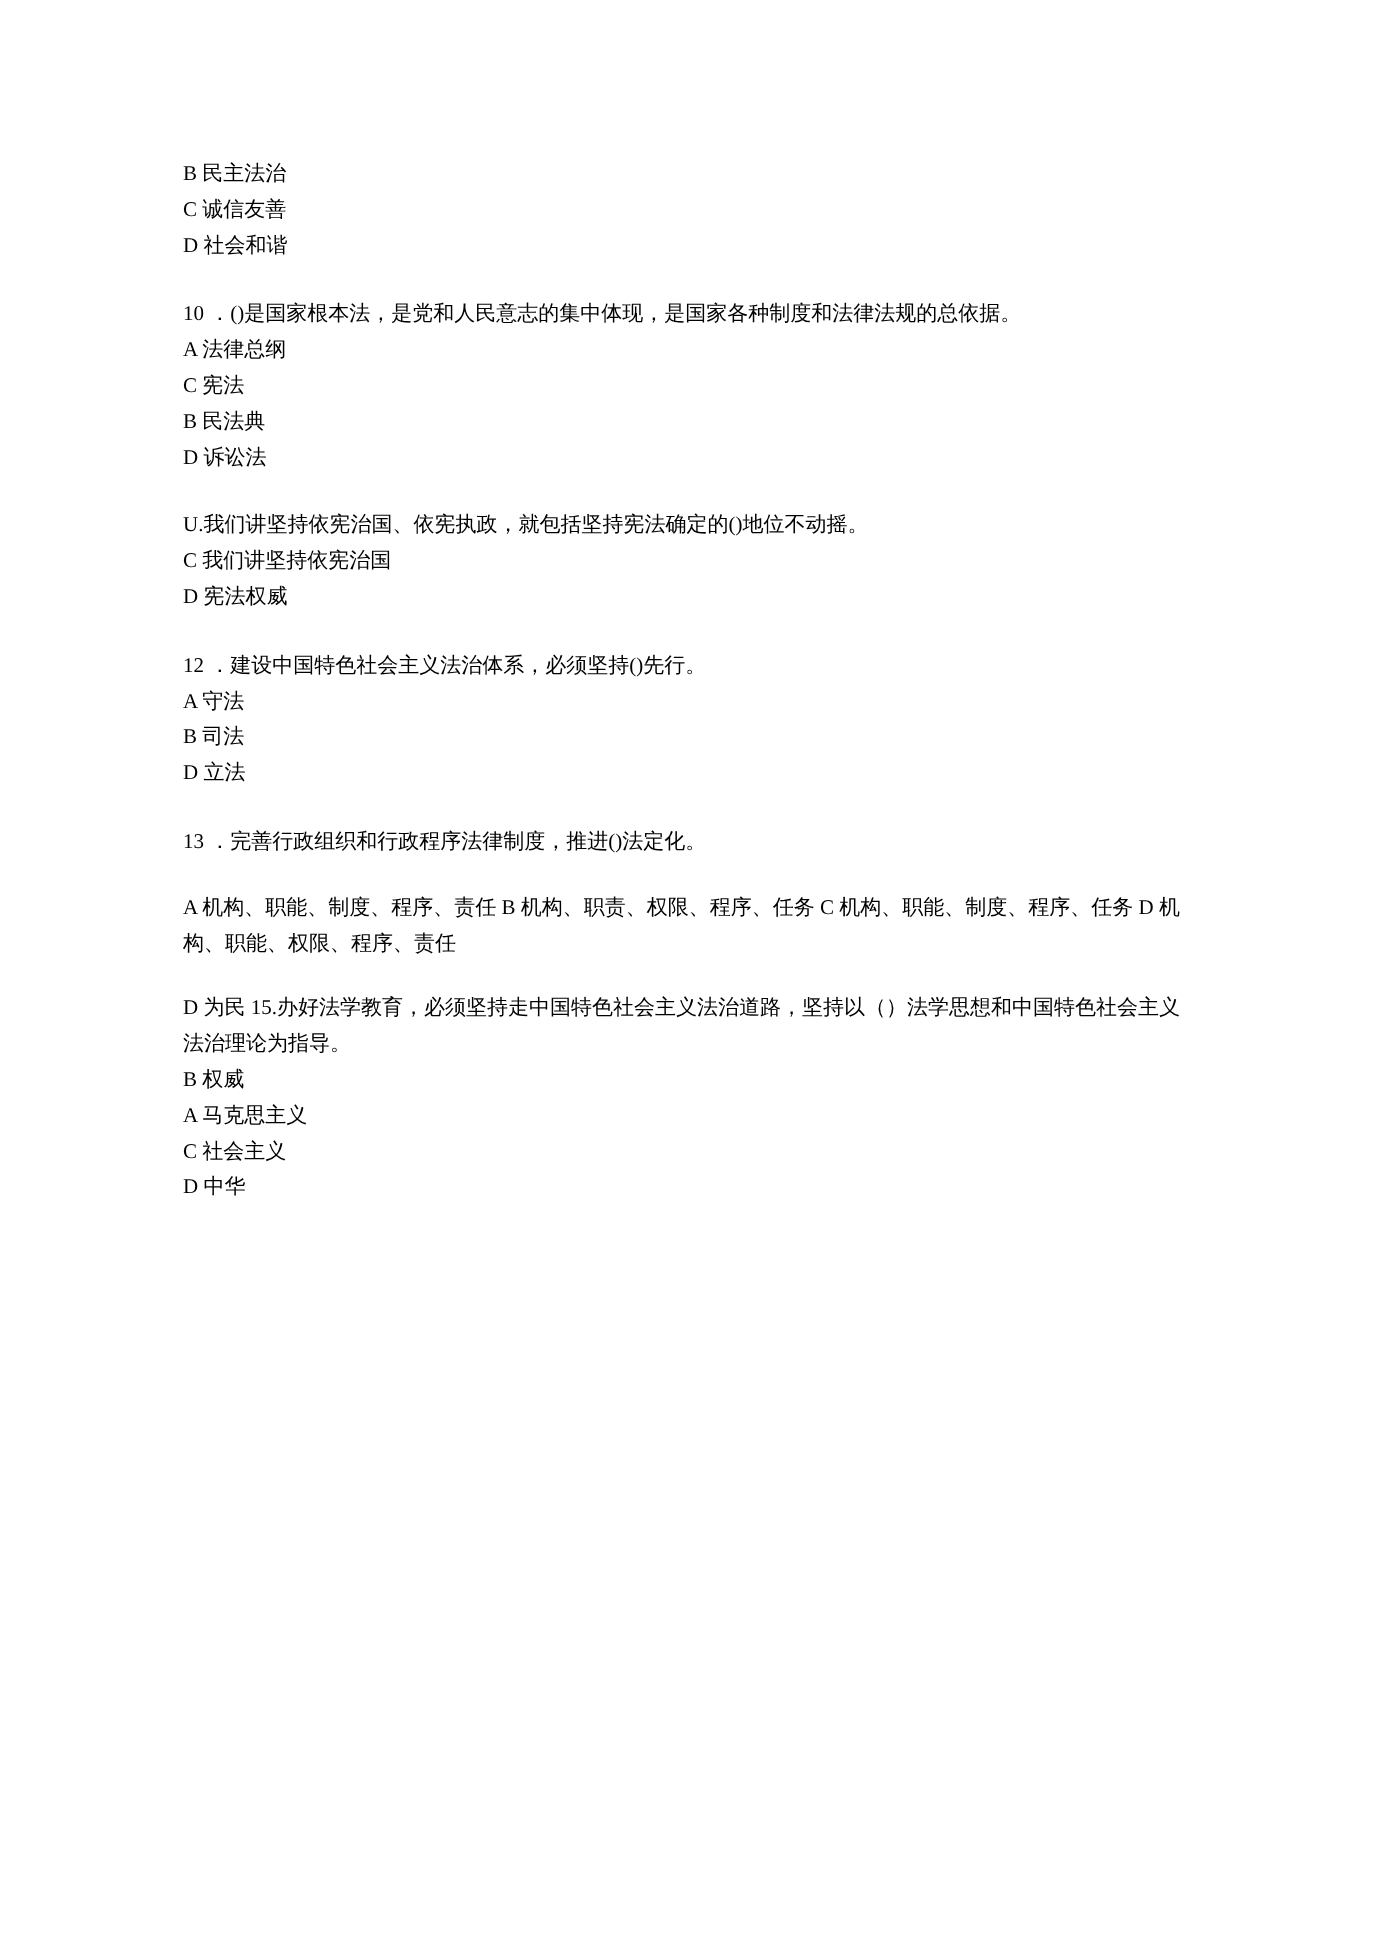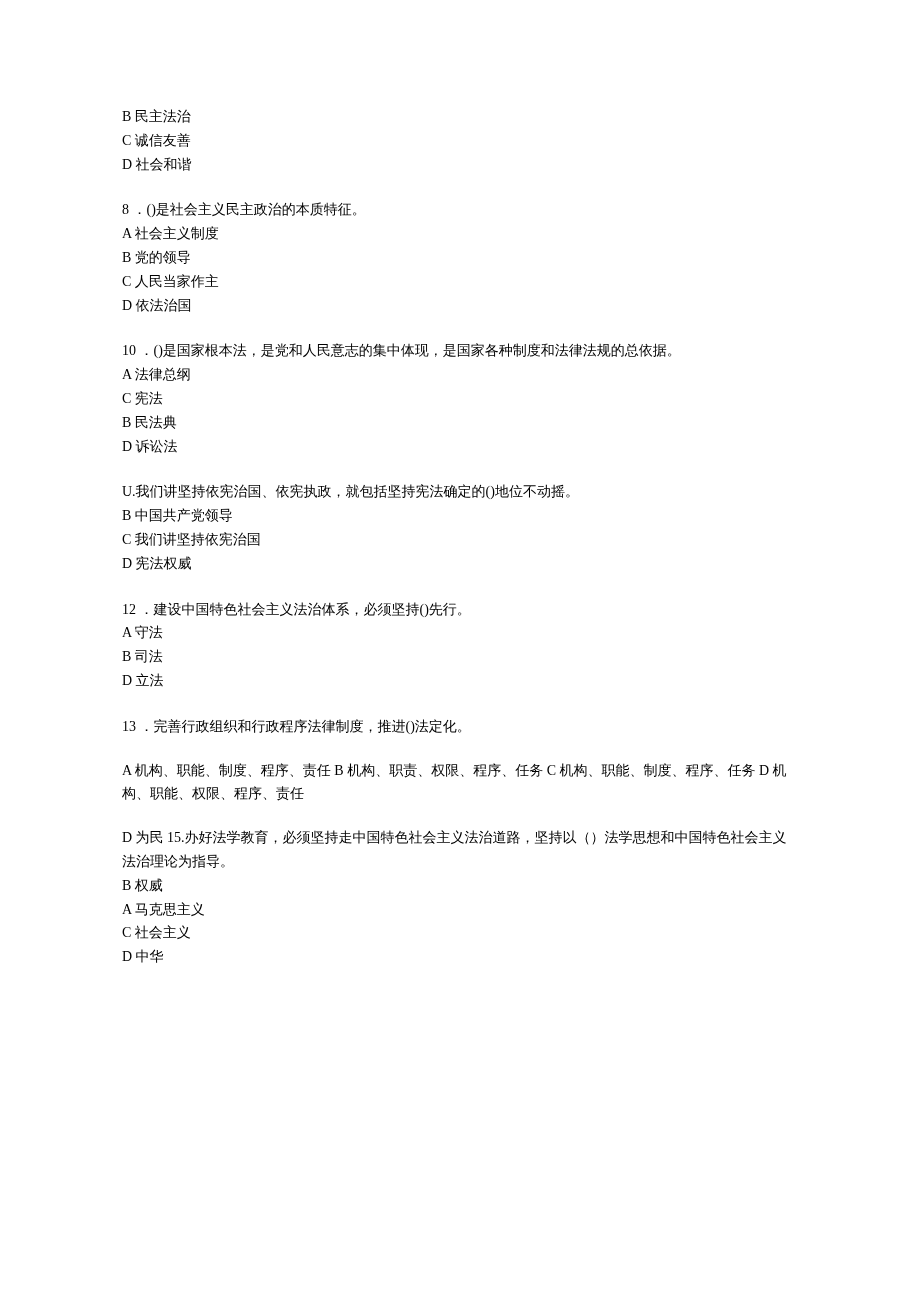--- a/index.html
+++ b/index.html
@@ -37,40 +37,32 @@
 <body>
 
 <div class="page">
 
   <div class="q-block">
     <p class="option">B 民主法治</p>
     <p class="option">C 诚信友善</p>
     <p class="option">D 社会和谐</p>
   </div>
 
-  <div class="q-block">
-    <p class="q-stem">8 ．()是社会主义民主政治的本质特征。</p>
-    <p class="option">A 社会主义制度</p>
-    <p class="option">B 党的领导</p>
-    <p class="option">C 人民当家作主</p>
-    <p class="option">D 依法治国</p>
-  </div>
 
 
   <div class="q-block">
     <p class="q-stem">10 ．()是国家根本法，是党和人民意志的集中体现，是国家各种制度和法律法规的总依据。</p>
     <p class="option">A 法律总纲</p>
     <p class="option">C 宪法</p>
     <p class="option">B 民法典</p>
     <p class="option">D 诉讼法</p>
   </div>
 
   <div class="q-block">
     <p class="q-stem">U.我们讲坚持依宪治国、依宪执政，就包括坚持宪法确定的()地位不动摇。</p>
-    <p class="option">B 中国共产党领导</p>
     <p class="option">C 我们讲坚持依宪治国</p>
     <p class="option">D 宪法权威</p>
   </div>
 
   <div class="q-block">
     <p class="q-stem">12 ．建设中国特色社会主义法治体系，必须坚持()先行。</p>
     <p class="option">A 守法</p>
     <p class="option">B 司法</p>
     <p class="option">D 立法</p>
   </div>

